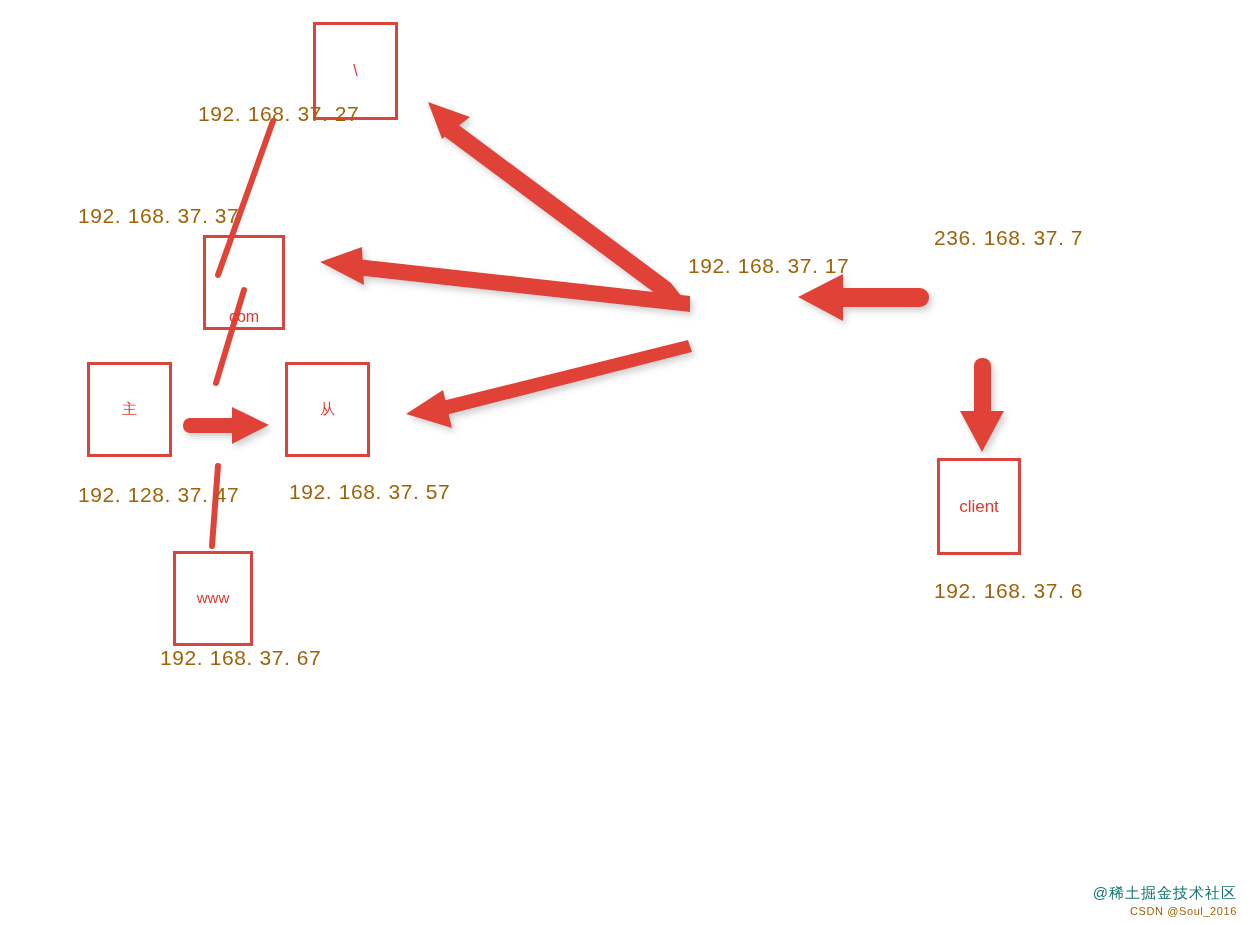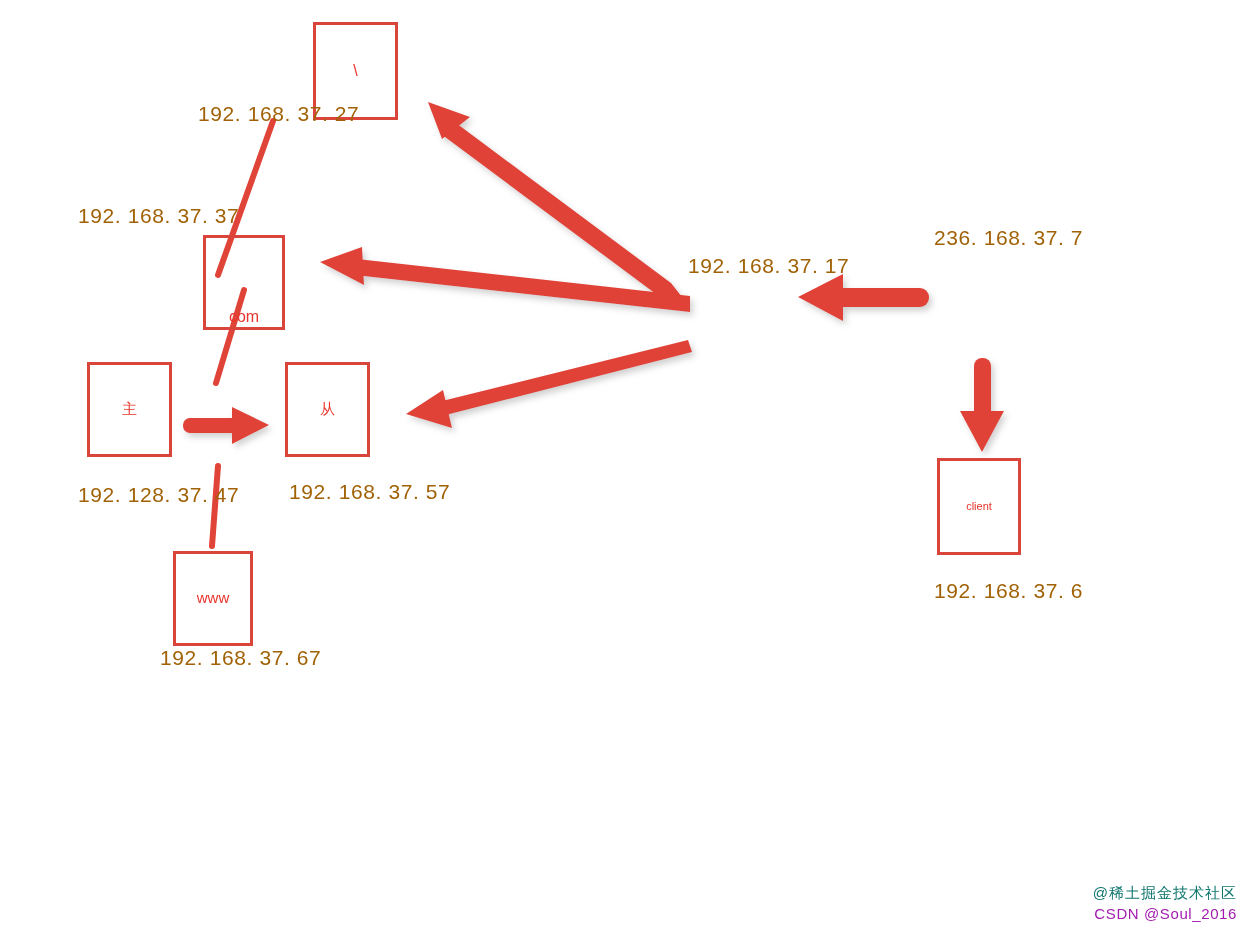--- a/index.html
+++ b/index.html
@@ -54,23 +54,23 @@
     text-align: right;
     color: #0f766e;
     white-space: nowrap;
     z-index: 5;
   }
   .wm-top {
     font-size: 15px;
     letter-spacing: 1px;
   }
   .wm-bottom {
-    font-size: 15px;
+    font-size: 11px;
     letter-spacing: 0.6px;
-    color: #a21caf;
+    color: #a16207;
   }
 </style>
 </head>
 <body>
 
 <div id="canvas">
 
   <svg id="svg-layer" viewBox="0 0 1255 925">
     <defs>
       <filter id="softshadow" x="-30%" y="-30%" width="170%" height="170%">
@@ -142,20 +142,20 @@
   <div class="node" style="left:173px; top:551px; width:80px; height:95px;">
     <span class="node-label" style="font-size:15px;">www</span>
   </div>
   <div class="ip-label" style="left:160px; top:646px;">192. 168. 37. 67</div>
 
   <div class="ip-label" style="left:688px; top:222px;margin-top:32px;">192. 168. 37. 17</div>
 
   <div class="ip-label" style="left:934px; top:226px;">236. 168. 37. 7</div>
 
   <div class="node" style="left:937px; top:458px; width:84px; height:97px;">
-    <span class="node-label" style="font-size:11px;">client</span>
+    <span class="node-label" style="font-size:17px;">client</span>
   </div>
   <div class="ip-label" style="left:934px; top:579px;">192. 168. 37. 6</div>
 
   <div class="watermark wm-top" style="top:884px;">@稀土掘金技术社区</div>
   <div class="watermark wm-bottom" style="top:905px;">CSDN @Soul_2016</div>
 
 </div>
 
 </body></html>

